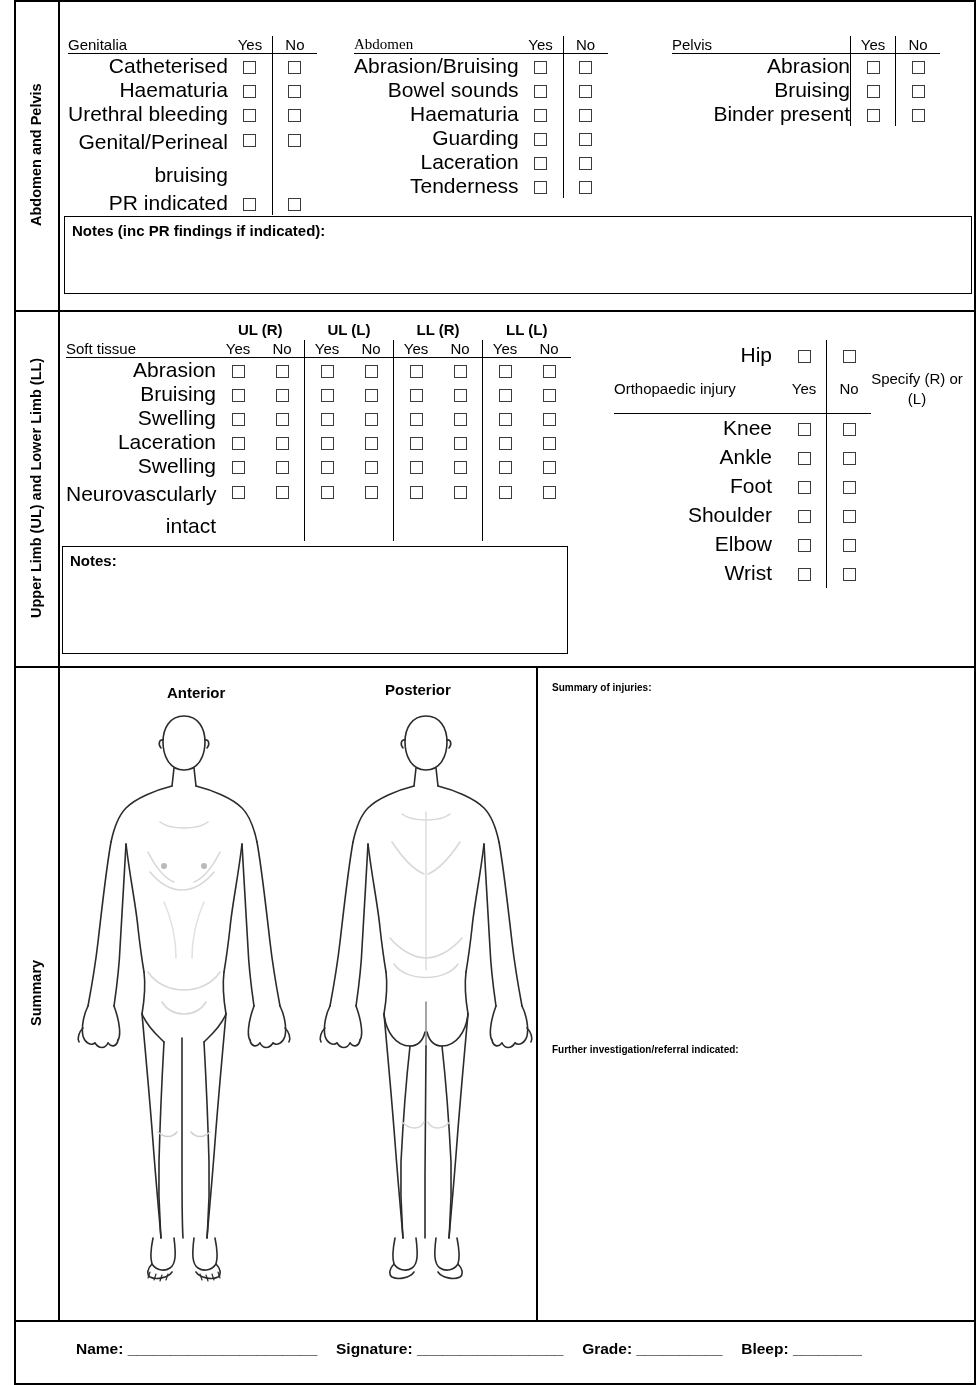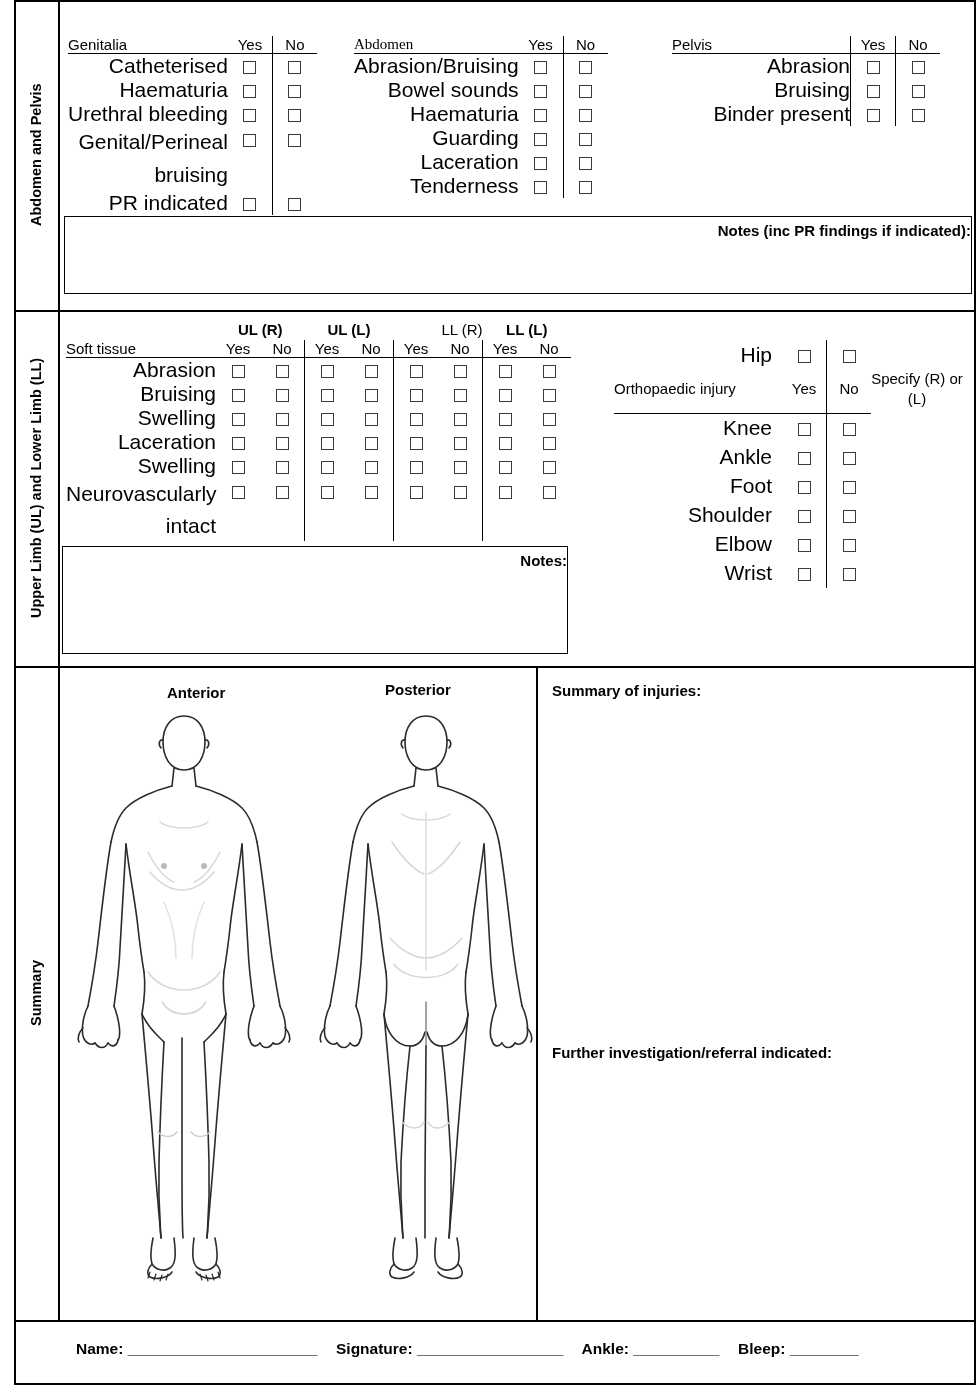--- a/index.html
+++ b/index.html
@@ -48,25 +48,25 @@
   .cb{width:44px;text-align:center;padding:1.5px 0;}
   .box{
     display:inline-block;width:11px;height:11px;
     border:1px solid #3b3b3b;background:#fff;
     vertical-align:middle;
   }
   .vsep{border-left:1.5px solid #000;}
   .underhdr{border-bottom:1.5px solid #000;}
 
   .notesbox{
-    position:absolute;border:1.5px solid #000;box-sizing:border-box;text-align:right;
+    position:absolute;border:1.5px solid #000;box-sizing:border-box;
   }
   .notesbox .nlabel{font-weight:bold;font-size:15px;padding:5px 0 0 7px;}
 
-  .plain-title{position:absolute;font-weight:bold;font-size:15px;}
+  .plain-title{position:absolute;font-weight:bold;font-size:10px;}
 
   
   .figure-caption{position:absolute;font-weight:bold;font-size:15px;}
   .vsplit{position:absolute;width:2px;background:#000;}
 
   .footer-line{position:absolute;font-weight:bold;font-size:15.5px;white-space:nowrap;}
   .dots{font-weight:bold;letter-spacing:0px;}
 </style>
 </head>
 <body>
@@ -200,21 +200,21 @@
 
   <div class="side-label" style="top:310px;height:356px;">Upper Limb (UL) and Lower Limb (LL)</div>
 
   <div class="grp" style="left:52px;top:318px;">
     <table>
       <tbody>
           <tr>
         <td style="height:22px;"></td>
         <td class="colhdr" colspan="2" style="font-weight:bold;">UL (R)</td>
         <td class="colhdr" colspan="2" style="font-weight:bold;">UL (L)</td>
-        <td class="colhdr" colspan="2" style="font-weight:normal;text-align:right;">LL (R)</td>
+        <td class="colhdr" colspan="2" style="font-weight:bold;">LL (R)</td>
         <td class="colhdr" colspan="2" style="font-weight:bold;">LL (L)</td>
       </tr>
       <tr>
         <th class="hdr underhdr" style="min-width:148px;">Soft tissue</th>
         <th class="colhdr underhdr" style="width:42px;">Yes</th>
         <th class="colhdr underhdr" style="width:42px;">No</th>
         <th class="colhdr underhdr vsep" style="width:42px;">Yes</th>
         <th class="colhdr underhdr" style="width:42px;">No</th>
         <th class="colhdr underhdr vsep" style="width:42px;">Yes</th>
         <th class="colhdr underhdr" style="width:42px;">No</th>
@@ -483,18 +483,18 @@
   <div style="position:absolute;left:534px;top:704px;width:420px;height:330px;"></div>
 
   <div class="plain-title" style="left:538px;top:1044px;">Further investigation/referral indicated:</div>
   <div style="position:absolute;left:534px;top:1068px;width:420px;height:240px;"></div>
 
   <div class="footer-line" style="left:62px;top:1340px;">
     <span>Name:</span><span class="dots">&nbsp;______________________</span>
     <span style="display:inline-block;width:10px;"></span>
     <span>Signature:</span><span class="dots">&nbsp;_________________</span>
     <span style="display:inline-block;width:10px;"></span>
-    <span>Ankle:</span><span class="dots">&nbsp;__________</span>
+    <span>Grade:</span><span class="dots">&nbsp;__________</span>
     <span style="display:inline-block;width:10px;"></span>
     <span>Bleep:</span><span class="dots">&nbsp;________</span>
   </div>
 
 </div>
 
 </body></html>

